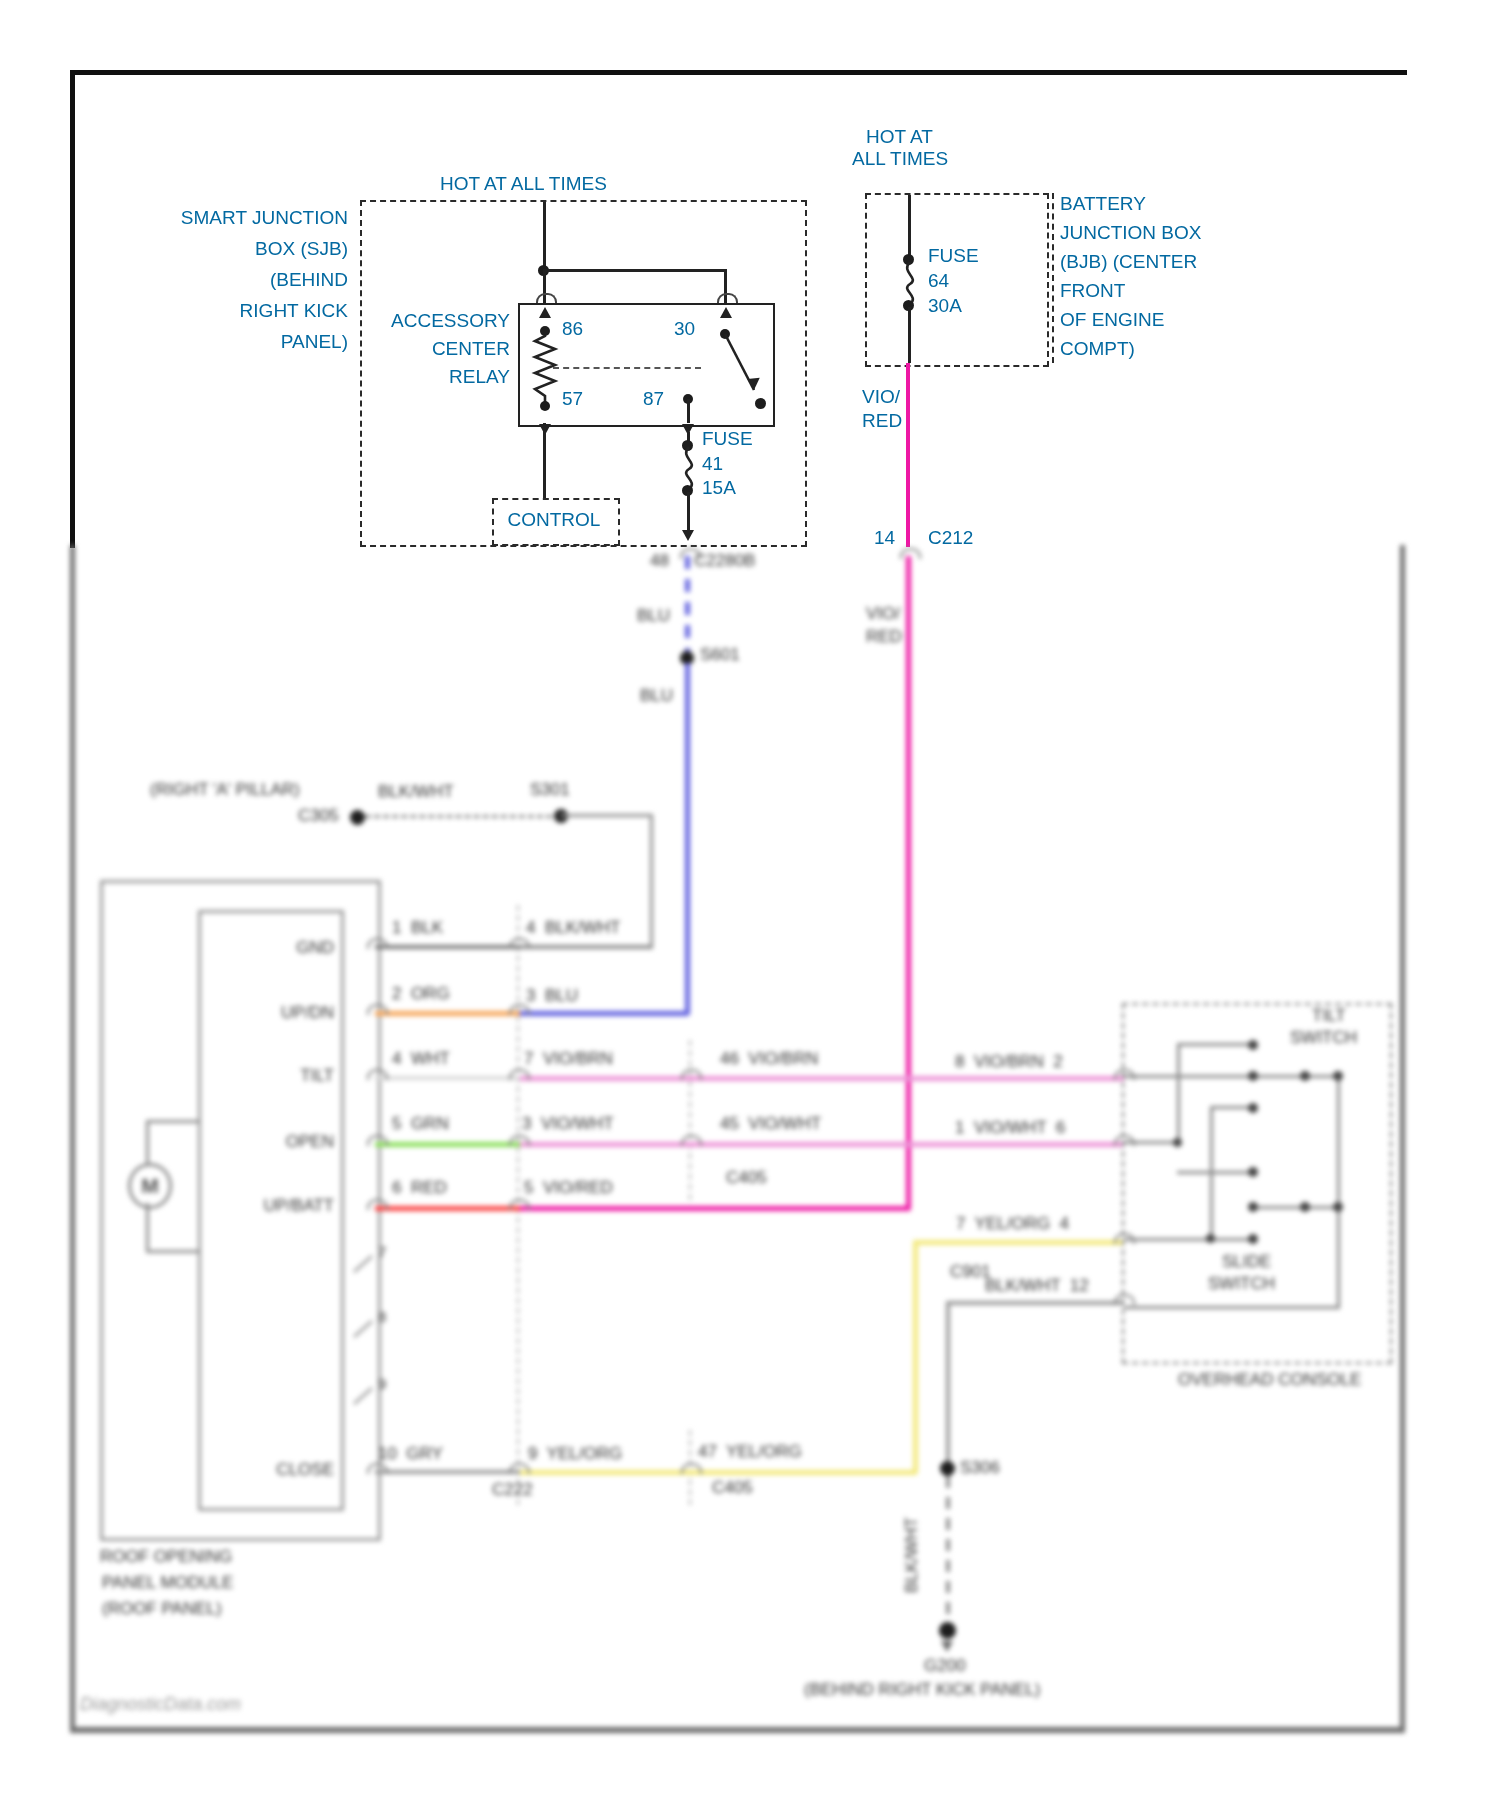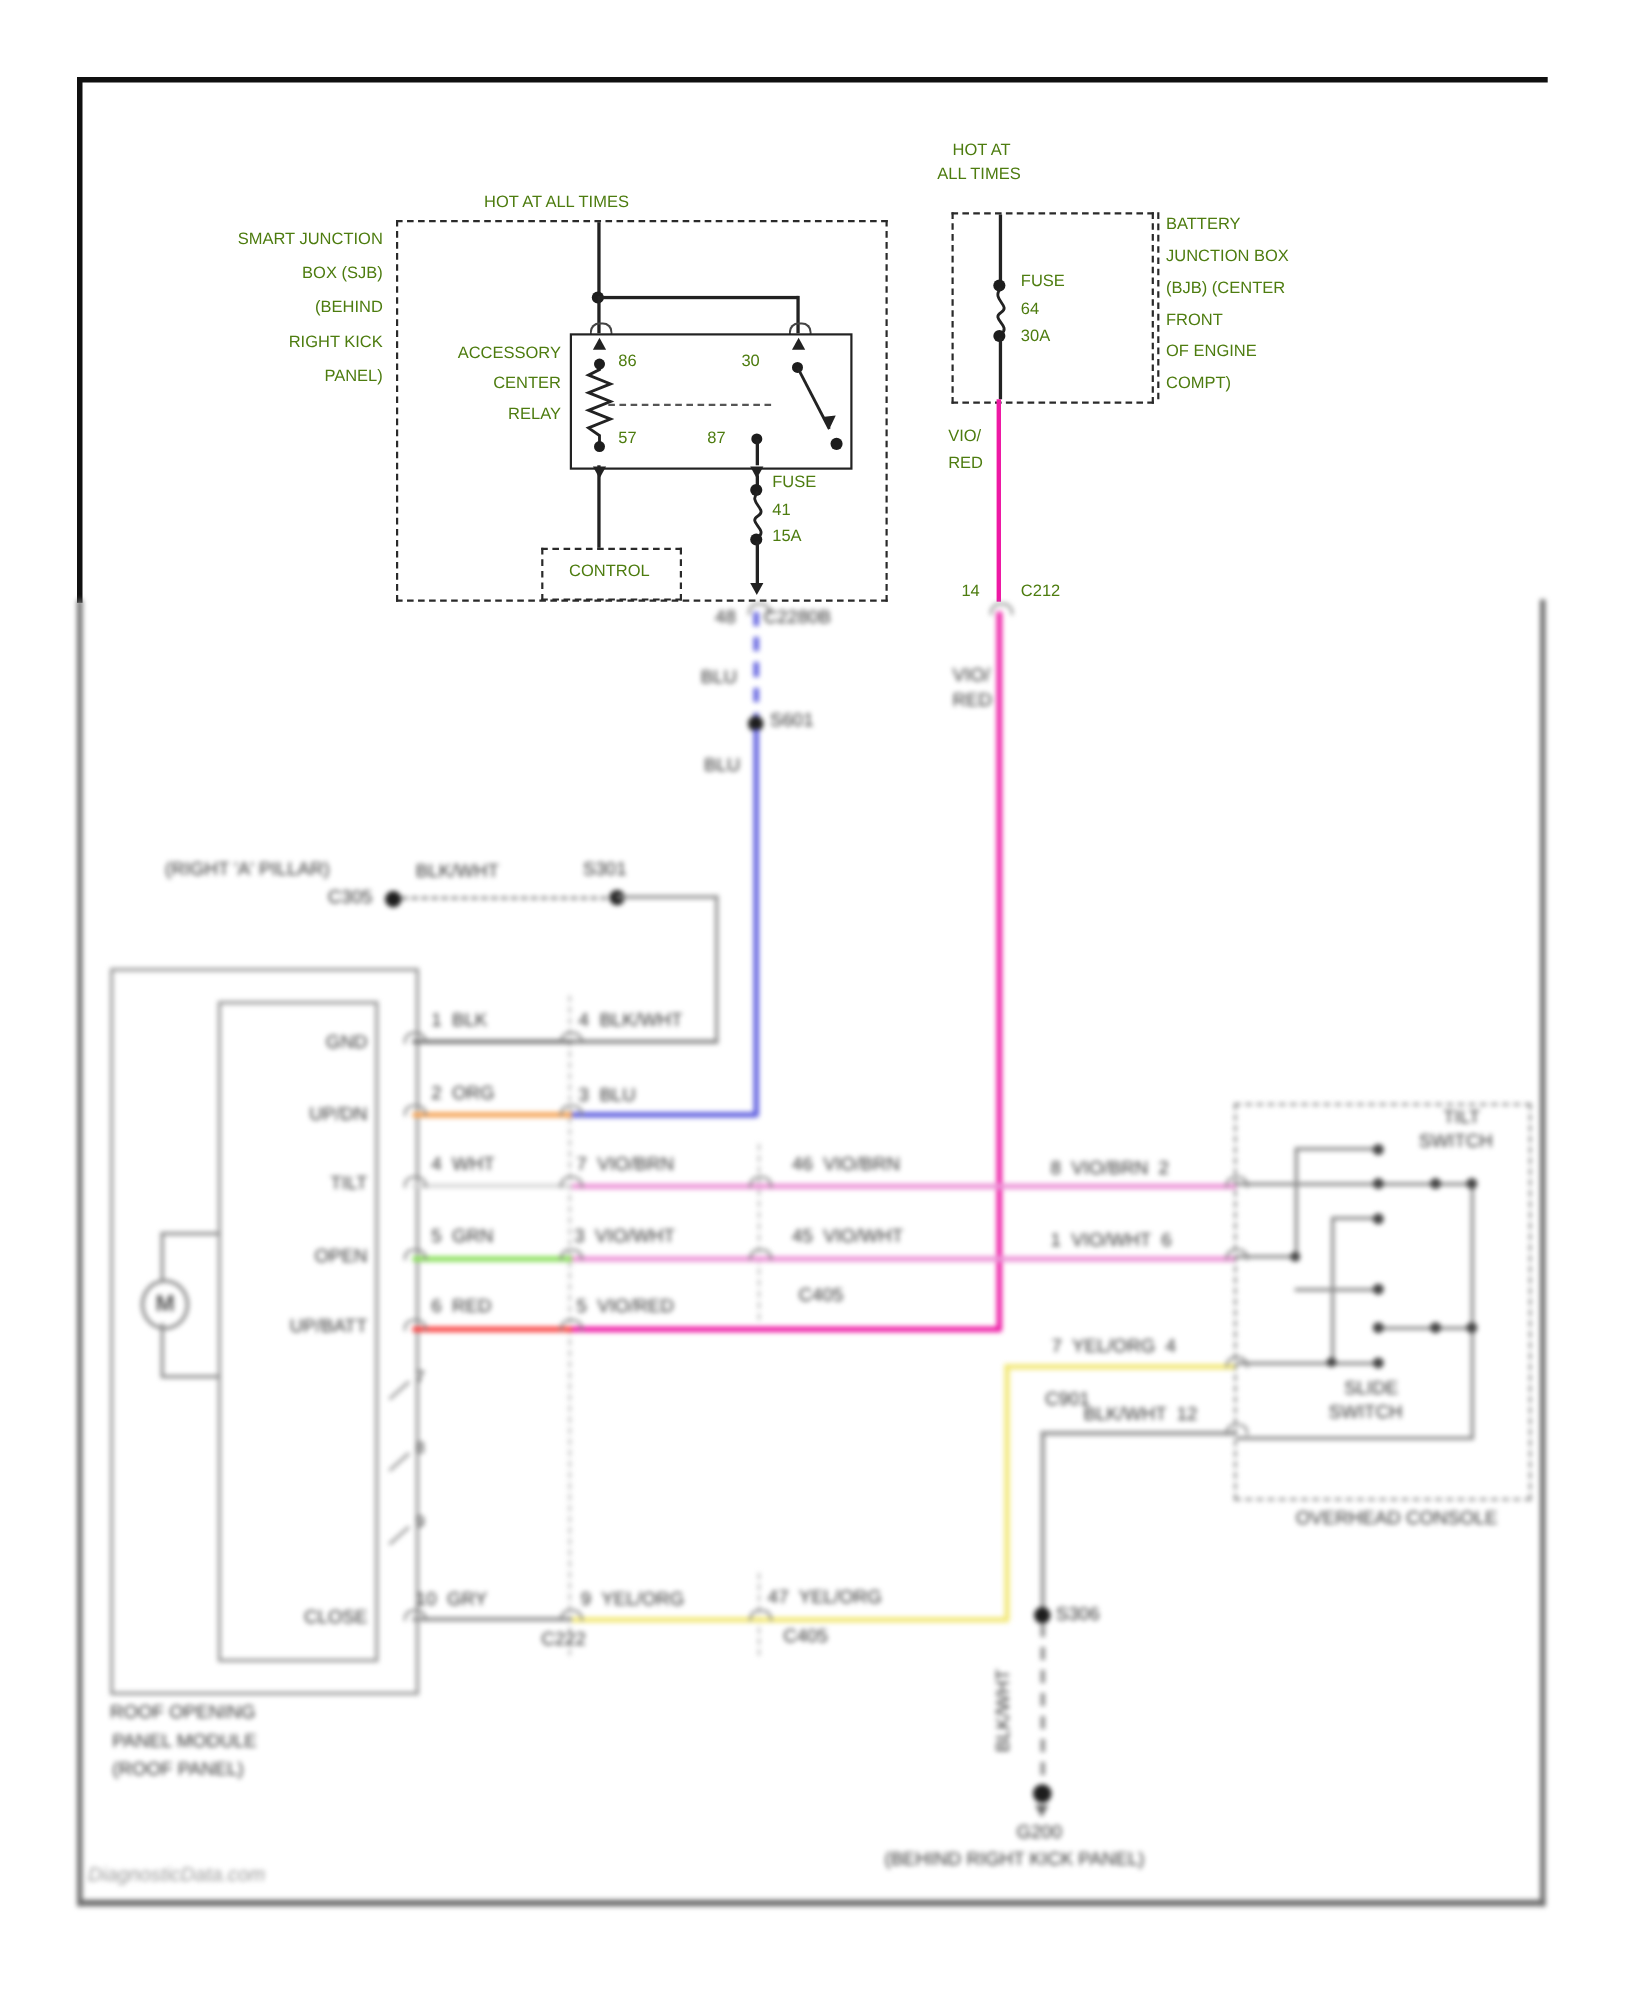--- a/index.html
+++ b/index.html
@@ -1,21 +1,21 @@
 <!DOCTYPE html>
 <html><head>
 <meta charset="utf-8">
 <style>
   html,body{margin:0;padding:0;background:#fff;}
   #page{position:relative;width:1500px;height:1814px;background:#fff;overflow:hidden;
         font-family:"Liberation Sans",sans-serif;}
   .lay{position:absolute;inset:0;}
   #blurlay{filter:blur(2.6px);}
   .t{position:absolute;white-space:pre;color:#333;font-size:17px;line-height:20px;}
-  .ts{position:absolute;white-space:pre;color:#4d7c0f;font-size:15px;line-height:22px;}
+  .ts{position:absolute;white-space:pre;color:#0369a1;font-size:19px;line-height:22px;}
   .h{position:absolute;}
   .v{position:absolute;}
   .dot{position:absolute;border-radius:50%;background:#1d1d1d;}
   .dbox{position:absolute;border:2px dashed #2a2a2a;}
   .dboxg{position:absolute;border:2px dashed #7b7b7b;}
   .sbox{position:absolute;border:2.5px solid #222;}
   .gbox{position:absolute;border:3px solid #9a9a9a;}
   .au{position:absolute;width:17px;height:9px;border:2.5px solid #444;border-bottom:none;
       border-radius:9px 9px 0 0;background:transparent;}
   .aug{border-color:#808080;}

